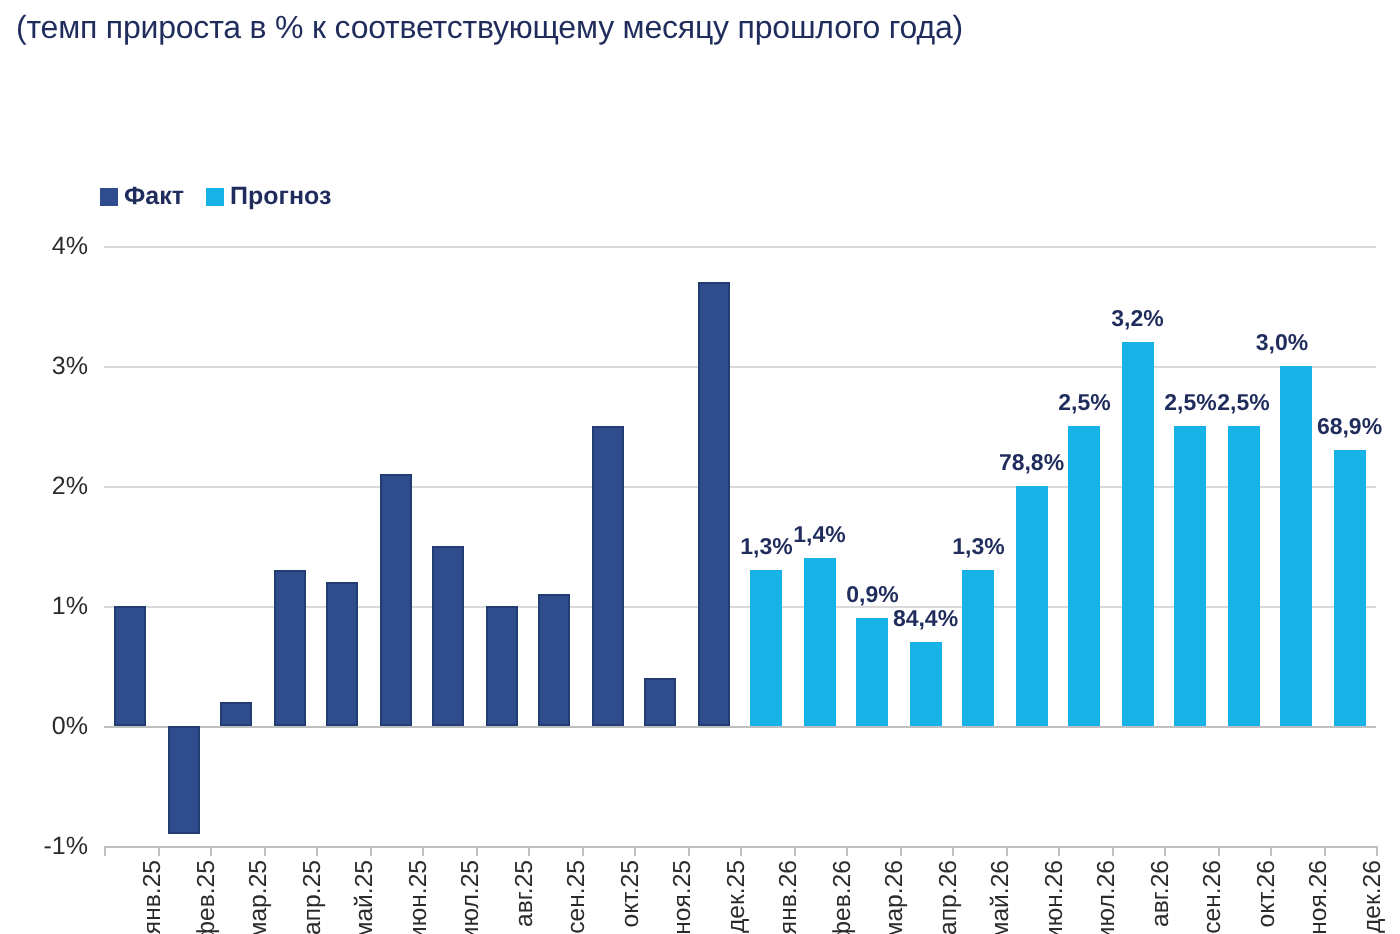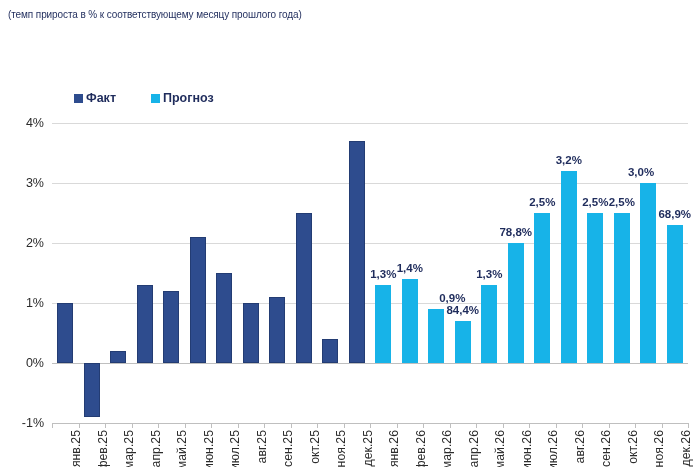--- a/index.html
+++ b/index.html
@@ -25,21 +25,21 @@
   }
   .chart-title {
     font-size: 25.5px;
     line-height: 34px;
     color: #1f2c5c;
     font-weight: 400;
     letter-spacing: -0.2px;
     white-space: nowrap;
   }
   .chart-subtitle {
-    font-size: 10px;
+    font-size: 16px;
     line-height: 24px;
     color: #1f2c5c;
     font-weight: 400;
     letter-spacing: -0.1px;
     white-space: nowrap;
     margin-top: 1px;
   }
 
   
   .legend {
@@ -48,21 +48,20 @@
     top: 90px;
     display: flex;
     align-items: center;
     gap: 11px;
     height: 16px;
   }
   .legend-item {
     display: flex;
     align-items: center;
     gap: 3px;
-    margin-left: 24px;
   }
   .legend-swatch {
     width: 9px;
     height: 9px;
     display: block;
   }
   .legend-label {
     font-size: 12.5px;
     font-weight: bold;
     color: #1f2c5c;
@@ -209,21 +208,21 @@
       <div class="bar fact" title="авг.25: 1%" style="left: 190.8px; top: 180px; width: 15.9px; height: 60px;"></div>
       <div class="bar fact" title="сен.25: 1.1%" style="left: 217.3px; top: 174px; width: 15.9px; height: 66px;"></div>
       <div class="bar fact" title="окт.25: 2.5%" style="left: 243.8px; top: 90px; width: 15.9px; height: 150px;"></div>
       <div class="bar fact" title="ноя.25: 0.4%" style="left: 270.3px; top: 216px; width: 15.9px; height: 24px;"></div>
       <div class="bar fact" title="дек.25: 3.7%" style="left: 296.8px; top: 18px; width: 15.9px; height: 222px;"></div>
       <div class="bar forecast" title="янв.26: 1.3%" style="left: 323.3px; top: 162px; width: 15.9px; height: 78px;"></div>
       <div class="bar-label" style="left: 331.25px; top: 146px;">1,3%</div>
       <div class="bar forecast" title="фев.26: 1.4%" style="left: 349.8px; top: 156px; width: 15.9px; height: 84px;"></div>
       <div class="bar-label" style="left: 357.75px; top: 140px;">1,4%</div>
       <div class="bar forecast" title="мар.26: 0.9%" style="left: 376.3px; top: 186px; width: 15.9px; height: 54px;"></div>
-      <div class="bar-label" style="left: 384.25px; top: 170px; margin-left: 16px;">0,9%</div>
+      <div class="bar-label" style="left: 384.25px; top: 170px;">0,9%</div>
       <div class="bar forecast" title="апр.26: 0.7%" style="left: 402.8px; top: 198px; width: 15.9px; height: 42px;"></div>
       <div class="bar-label" style="left: 410.75px; top: 182px;">84,4%</div>
       <div class="bar forecast" title="май.26: 1.3%" style="left: 429.3px; top: 162px; width: 15.9px; height: 78px;"></div>
       <div class="bar-label" style="left: 437.25px; top: 146px;">1,3%</div>
       <div class="bar forecast" title="июн.26: 2%" style="left: 455.8px; top: 120px; width: 15.9px; height: 120px;"></div>
       <div class="bar-label" style="left: 463.75px; top: 104px;">78,8%</div>
       <div class="bar forecast" title="июл.26: 2.5%" style="left: 482.3px; top: 90px; width: 15.9px; height: 150px;"></div>
       <div class="bar-label" style="left: 490.25px; top: 74px;">2,5%</div>
       <div class="bar forecast" title="авг.26: 3.2%" style="left: 508.8px; top: 48px; width: 15.9px; height: 192px;"></div>
       <div class="bar-label" style="left: 516.75px; top: 32px;">3,2%</div>

